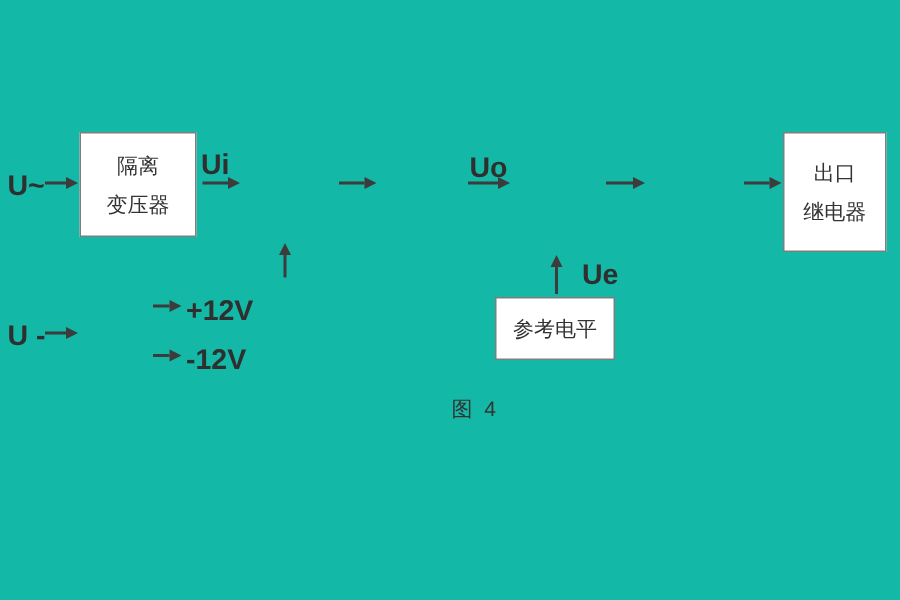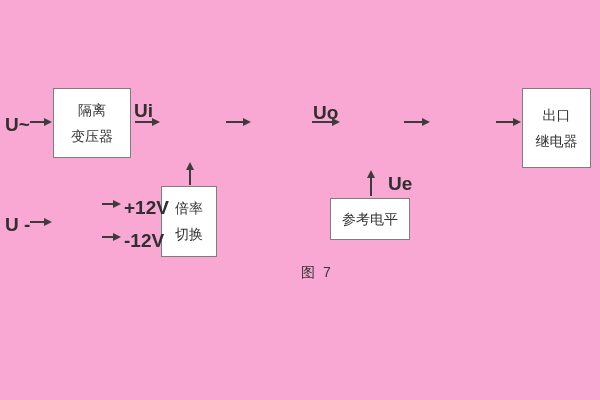--- a/index.html
+++ b/index.html
@@ -1,19 +1,19 @@
 <!DOCTYPE html>
 <html><head>
 <meta charset="utf-8">
 <style>
   html,body{margin:0;padding:0;background:#ffffff;}
   .canvas{
     position:relative;
     width:600px;height:400px;
-    background:#f9a8d4;
+    background:#14b8a6;
     font-family:"Liberation Sans","DejaVu Sans",sans-serif;
     color:#333333;
     overflow:hidden;
   }
   .box{
     position:absolute;
     border:1px solid #7e7e7e;
     background:#ffffff;
     display:flex;
     flex-direction:column;
@@ -81,24 +81,20 @@
 
 
 
 
   <div class="box" style="left:522px;top:88px;width:69px;height:80px">
     <span>出口</span>
     <span>继电器</span>
   </div>
 
 
-  <div class="box" style="left:161px;top:186px;width:56px;height:71px">
-    <span>倍率</span>
-    <span>切换</span>
-  </div>
 
   <div class="box" style="left:330px;top:198px;width:80px;height:42px;gap:0">
     <span>参考电平</span>
   </div>
 
   <span class="lbl" style="left:5px;top:114px">U~</span>
   <span class="lbl" style="left:5px;top:214px">U -</span>
 
   <span class="lbl" style="left:134px;top:100px">Ui</span>
   <span class="lbl" style="left:313px;top:102px">Uo</span>
@@ -114,15 +110,15 @@
   <div class="harrow" style="left:404px;top:121px;width:18px"></div>
   <div class="harrow" style="left:496px;top:121px;width:17px"></div>
 
   <div class="harrow" style="left:102px;top:203px;width:11px"></div>
   <div class="harrow" style="left:102px;top:236px;width:11px"></div>
   <div class="harrow" style="left:30px;top:221px;width:14px"></div>
 
   <div class="varrow" style="left:189px;top:170px;height:15px"></div>
   <div class="varrow" style="left:370px;top:178px;height:18px"></div>
 
-  <span class="caption" style="left:301px;top:264px">图 7</span>
+  <span class="caption" style="left:301px;top:264px">图 4</span>
 
 </div>
 
 </body></html>

